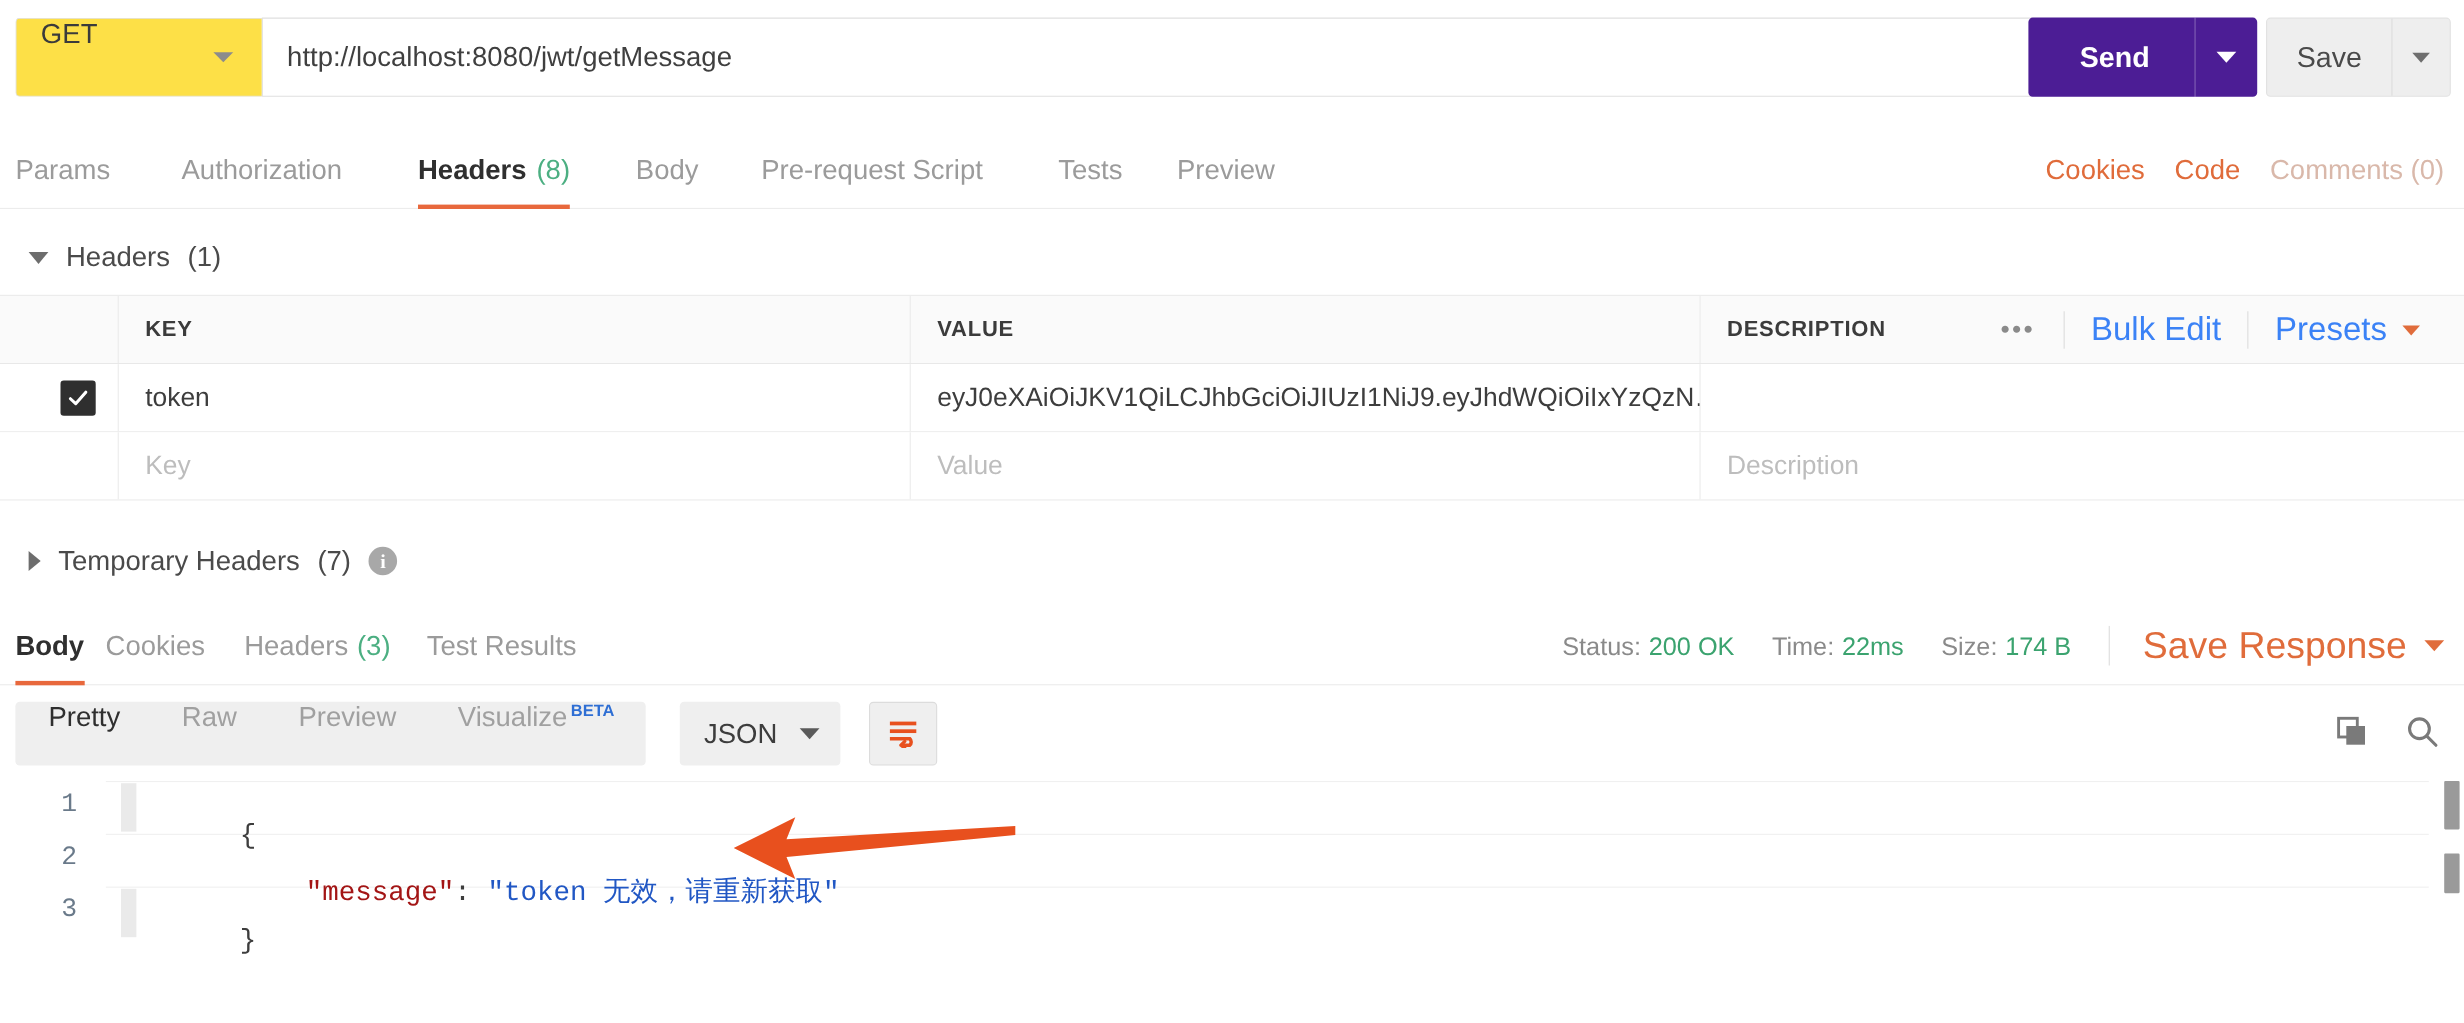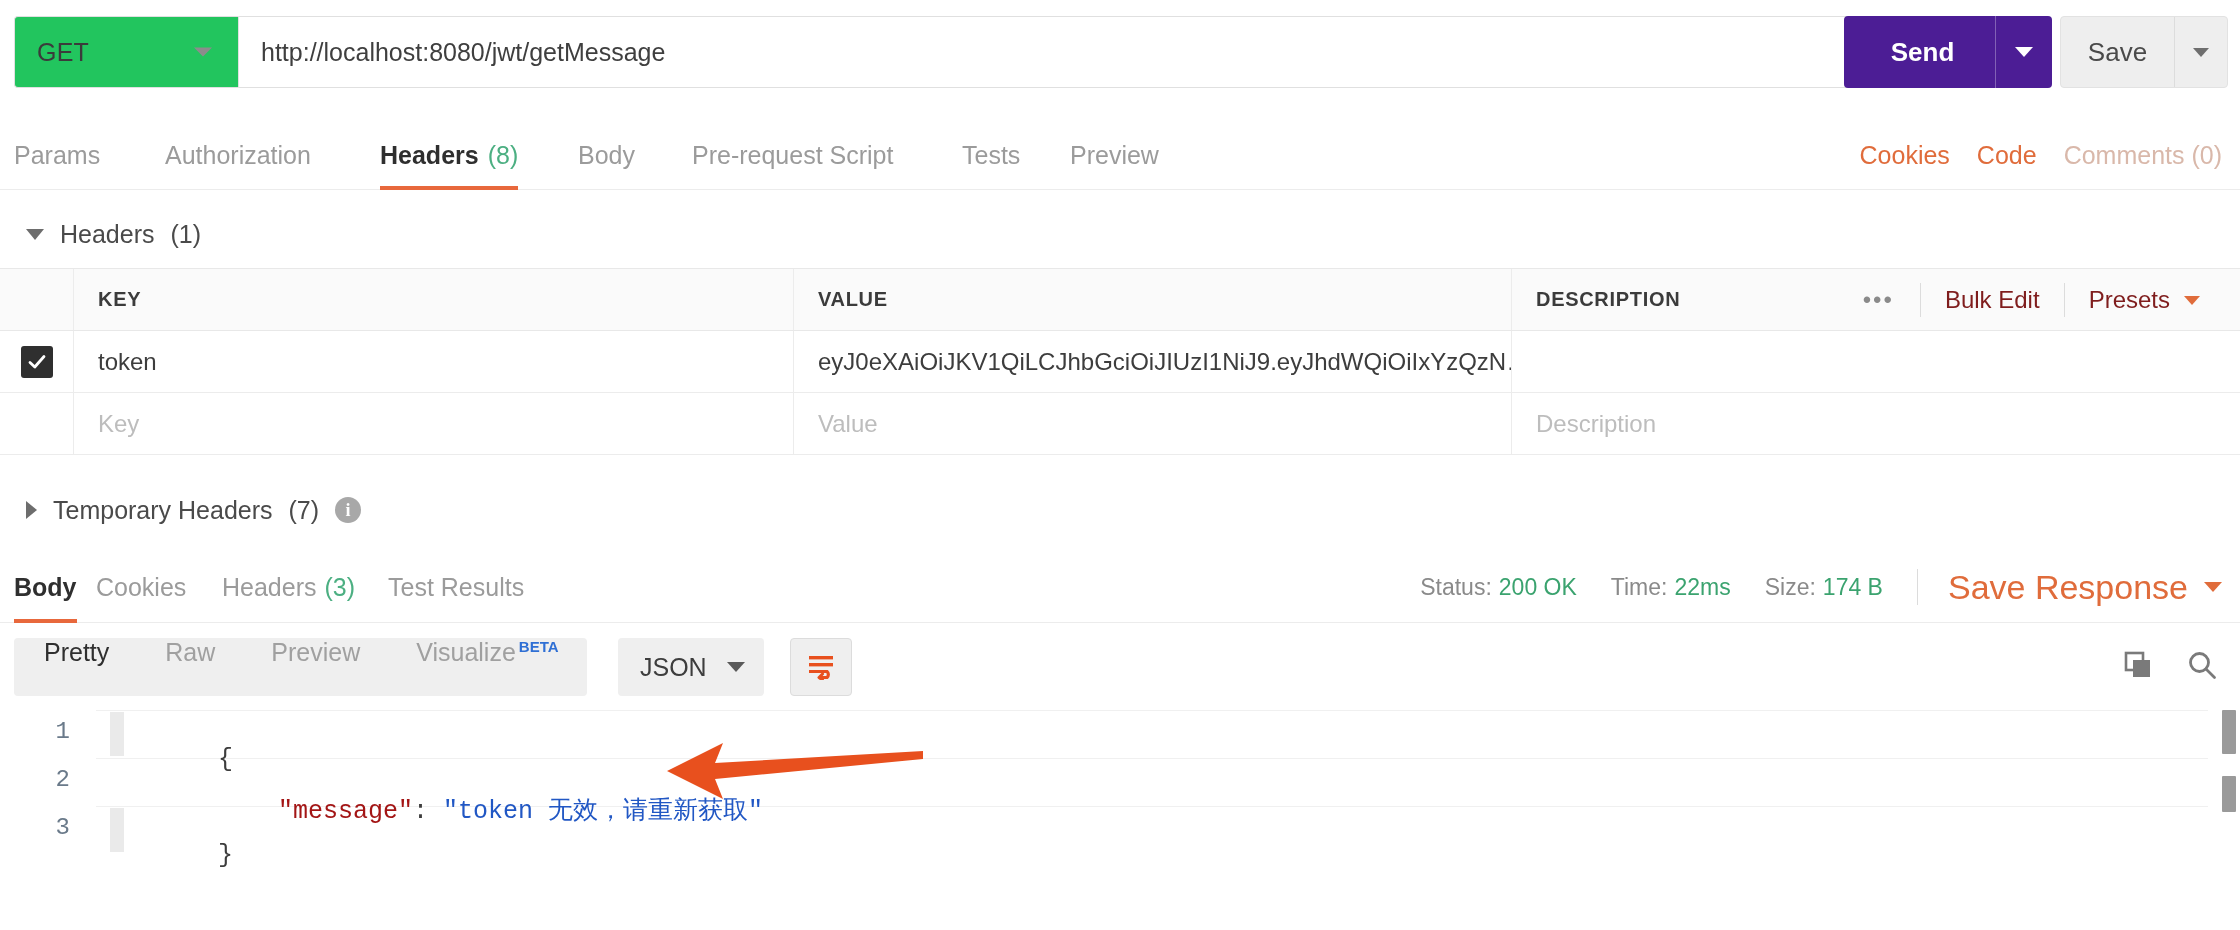--- a/index.html
+++ b/index.html
@@ -9,22 +9,22 @@
     background: #fff;
     font-family: "Liberation Sans", sans-serif;
     -webkit-font-smoothing: antialiased;
   }
   #app { position: relative; width: 2240px; height: 930px; overflow: hidden; background:#fff; }
 
   
   .urlbar { position: absolute; left: 0; top: 0; width: 2240px; height: 104px; background: #fff; }
   .method-box {
     position: absolute; left: 14px; top: 16px; width: 224px; height: 72px;
-    background: #22c55e; border: 1px solid #e0e0e0; border-right: none;
-    border-radius: 4px 0 0 4px; display: flex; align-items: center;
+    background: #fde047; border: 1px solid #e0e0e0; border-right: none;
+    border-radius: 4px 0 0 4px; display: flex; 
   }
   .method-label { margin-left: 22px; font-size: 25px; color: #3b3b3b; letter-spacing: .2px; }
   .method-caret {
     position: absolute; right: 26px; top: 50%; transform: translateY(-50%);
     width: 0; height: 0; border-left: 9px solid transparent; border-right: 9px solid transparent;
     border-top: 9px solid #8c8c8c;
   }
   .url-input-box {
     position: absolute; left: 238px; top: 16px; width: 1612px; height: 72px;
     background: #fff; border: 1px solid #e0e0e0; border-radius: 0 4px 4px 0;
@@ -81,21 +81,21 @@
   .tri-right { width: 0; height: 0; border-top: 9px solid transparent; border-bottom: 9px solid transparent; border-left: 11px solid #6d6d6d; }
   .sec-label { font-size: 25px; color: #4a4a4a; }
   .info-icon {
     width: 26px; height: 26px; border-radius: 50%; background: #a8a8a8;
     color: #fff; font-size: 18px; font-weight: bold; font-family: "Liberation Serif", serif;
     display: flex; align-items: center; justify-content: center; line-height: 1;
   }
 
   
   .tbl { position: absolute; left: 0; width: 2240px; border-top: 1px solid #e8e8e8; }
-  .trow { position: relative; display: flex; height: 62px; border-bottom: 1px solid #ececec; background: #fff; }
+  .trow { position: relative; display: flex; height: 62px; border-bottom: 1px solid #ececec; background: #fff; padding-left: 34px; }
   .trow.header-row { background: #fafafa; border-bottom: 1px solid #e8e8e8; }
   .cell-check {
     width: 74px; display: flex; align-items: center; justify-content: center;
     border-right: 1px solid #ececec;
   }
   .cell-check.blank { border-right: 1px solid #ececec; }
   .chk {
     width: 32px; height: 32px; background: #2f2f2f; border-radius: 3px;
     display: flex; align-items: center; justify-content: center;
   }
@@ -108,21 +108,21 @@
   .cell.key { width: 720px; }
   .cell.val { width: 718px; }
   .cell.desc { flex: 1; border-right: none; }
   .colhdr { font-size: 20px; font-weight: bold; color: #3b3b3b; letter-spacing: .7px; }
   .ph { color: #bdbdbd; }
   .hdr-actions {
     position: absolute; right: 16px; top: 0; height: 62px; display: flex; align-items: center;
   }
   .dots { font-size: 24px; color: #8a8a8a; letter-spacing: 2px; padding: 0 26px; line-height: 1; }
   .vsep { width: 1px; height: 34px; background: #dcdcdc; }
-  .act-link { font-size: 24px; color: #7f1d1d; padding: 0 24px; white-space: nowrap; }
+  .act-link { font-size: 30px; color: #3b82f6; padding: 0 24px; white-space: nowrap; }
   .presets-caret { width: 0; height: 0; border-left: 8px solid transparent; border-right: 8px solid transparent; border-top: 9px solid #e06c3b; margin-left: 14px; }
 
   
   .resp-tabs { position: absolute; left: 0; top: 551px; width: 2240px; height: 72px; border-bottom: 1px solid #ececec; }
   .rtab { position: absolute; top: 0; height: 72px; display: flex; align-items: center; font-size: 25px; color: #9b9b9b; white-space: nowrap; }
   .rtab.active { color: #2f2f2f; font-weight: 600; }
   .rtab .count { color: #4caf82; margin-left: 8px; font-weight: 400; }
   .rtab .underline { position: absolute; left: 0; bottom: 0; height: 4px; width: 100%; background: #e8683c; }
   .status-bar { position: absolute; right: 18px; top: 0; height: 72px; display: flex; align-items: center; justify-content: center; }
   .st-item { font-size: 23px; color: #8a8a8a; margin-left: 34px; white-space: nowrap; }

